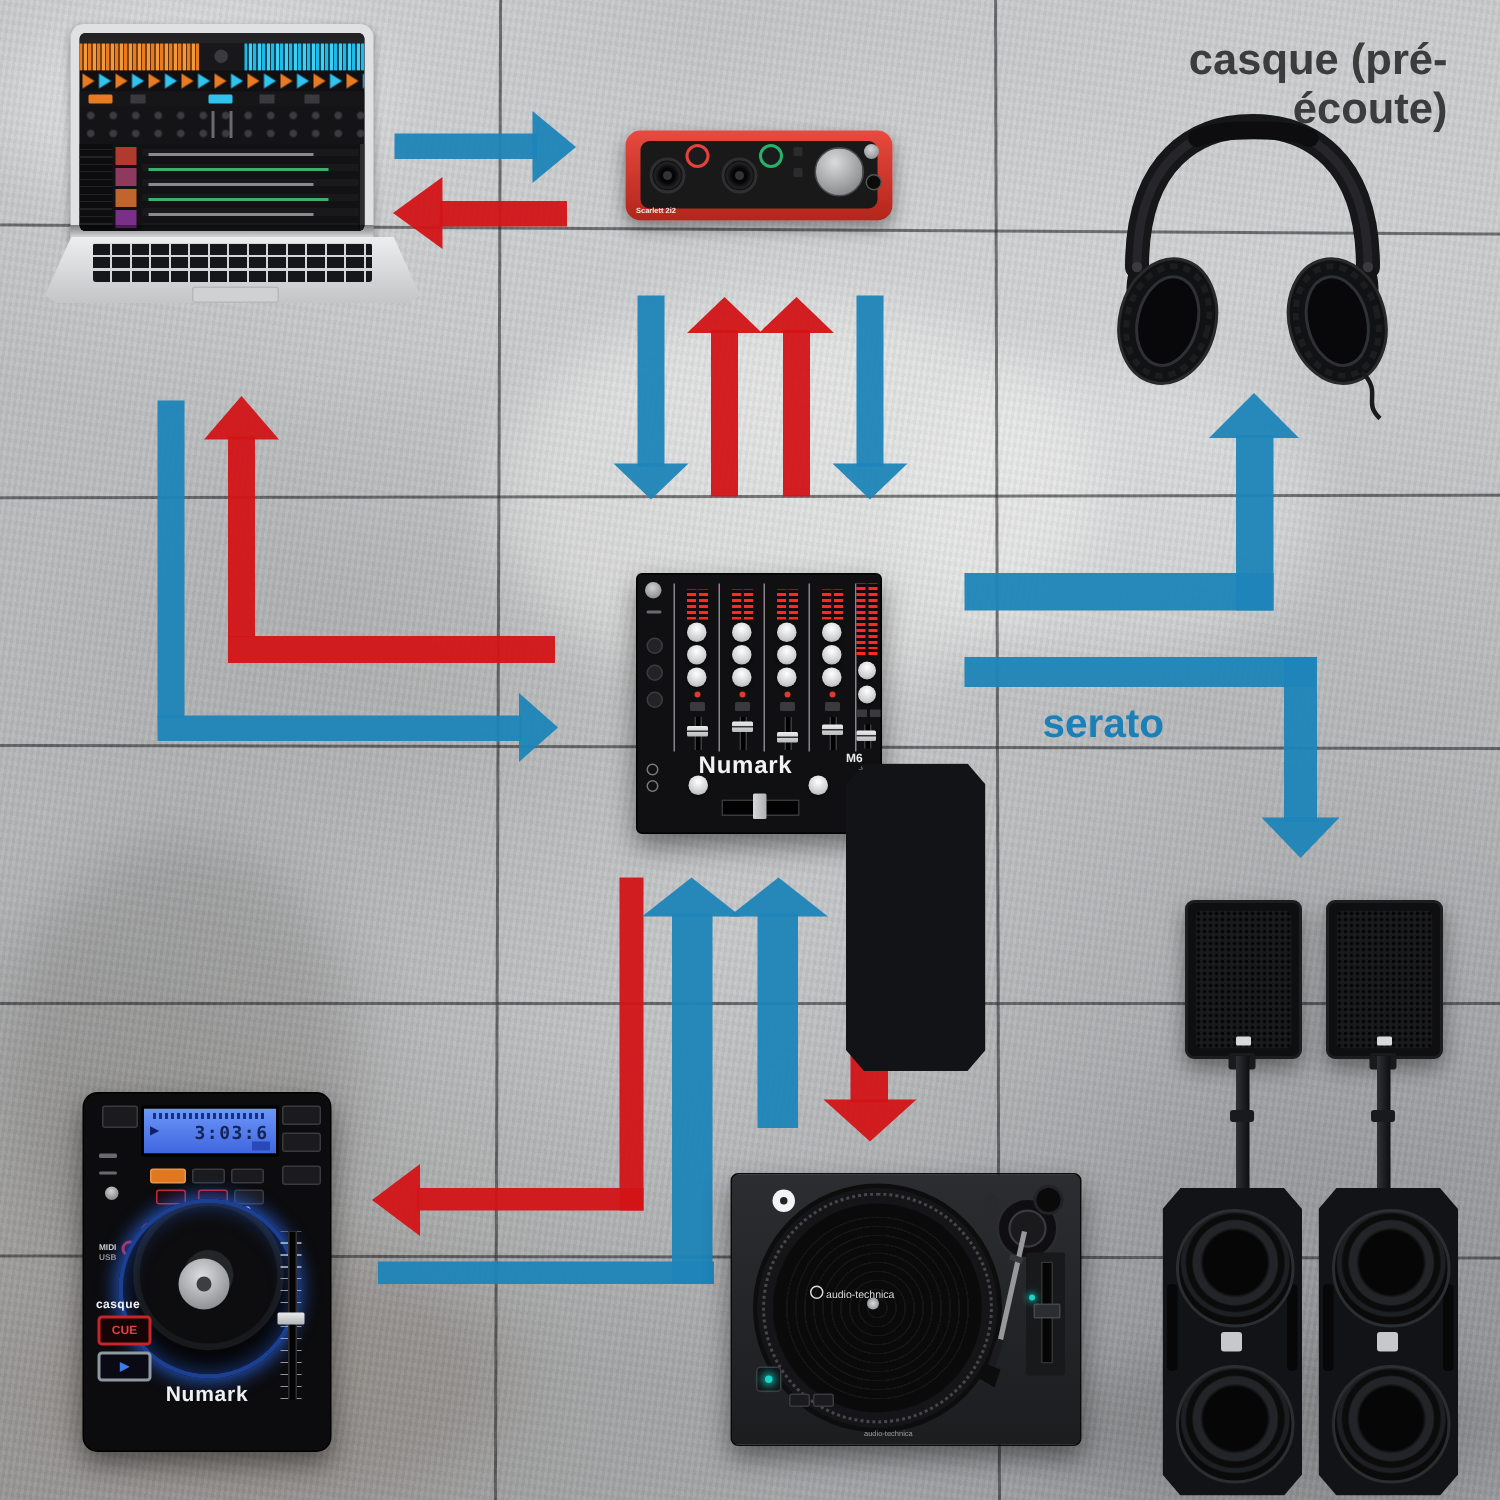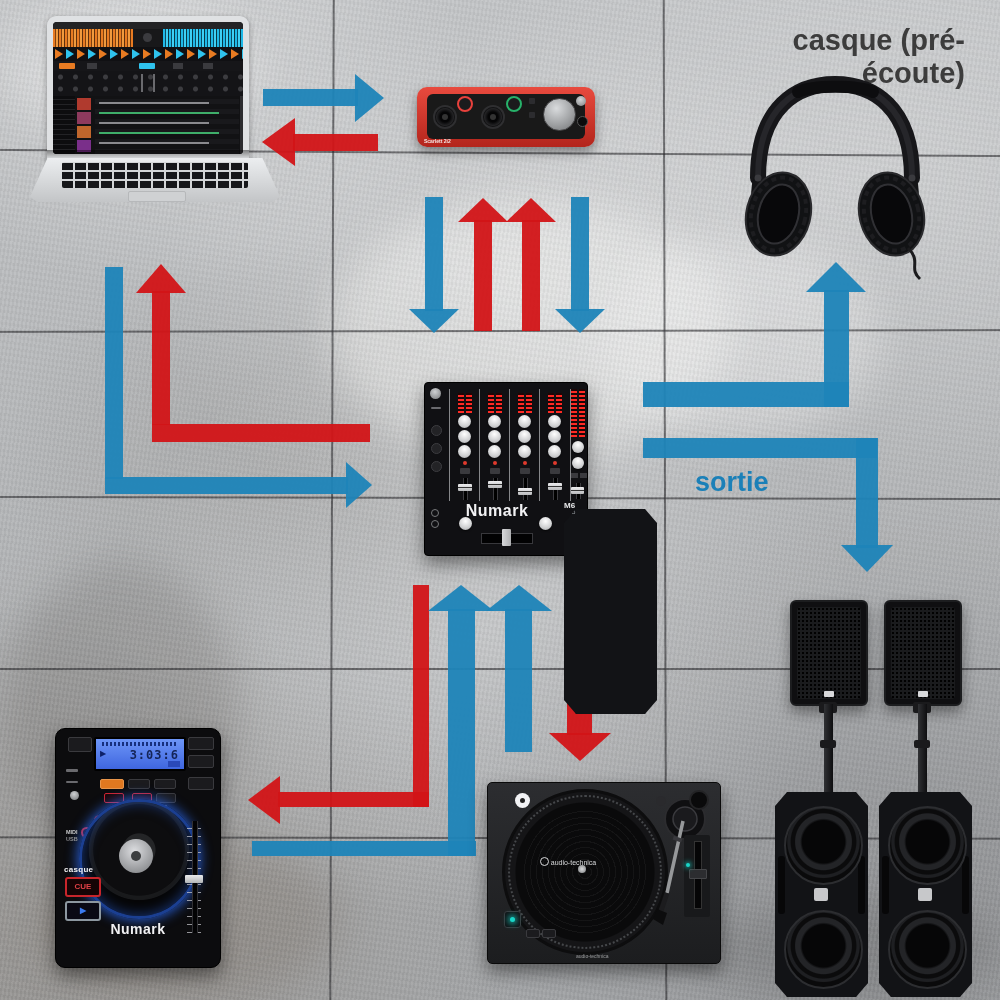--- a/index.html
+++ b/index.html
@@ -189,21 +189,21 @@
   <div class="bar blue" style="left:252px;top:841px;width:224px;height:15px;"></div>
   <div class="bar blue" style="left:448px;top:609px;width:27px;height:247px;"></div>
   <div class="head" style="left:428px;top:585px;border-width:0 33px 26px 33px;border-bottom-color:#1e84b8;"></div>
 
   <div class="bar blue" style="left:505px;top:609px;width:27px;height:143px;"></div>
   <div class="head" style="left:486px;top:585px;border-width:0 33px 26px 33px;border-bottom-color:#1e84b8;"></div>
   <div class="bar red" style="left:567px;top:585px;width:25px;height:150px;"></div>
   <div class="head" style="left:549px;top:733px;border-width:28px 31px 0 31px;border-top-color:#d21417;"></div>
 
   <div class="caption" style="left:700px;top:24px;width:265px;text-align:right;font-size:29px;">casque (pré-écoute)</div>
-  <div class="caption" style="left:695px;top:467px;font-size:27px;color:#1b80b8;">sortie</div>
+  <div class="caption" style="left:695px;top:467px;font-size:27px;color:#1b80b8;">serato</div>
 
   <div>
     <div class="lap-screen"></div>
     <div class="lap-display">
       <div class="d" style="left:0;top:0;width:100%;height:7px;background:#232325;"></div>
       <div class="d" style="left:0;top:7px;width:42%;height:18px;background:repeating-linear-gradient(90deg,#e87b22 0 2px,#80400f 2px 3px,#f09a3e 3px 5px,#5f2f0c 5px 6px);"></div>
       <div class="d" style="left:42%;top:7px;width:16%;height:18px;background:#18181a;">
         <div class="d" style="left:10px;top:4px;width:9px;height:9px;border-radius:50%;background:#3b3b3f;"></div>
       </div>
       <div class="d" style="left:58%;top:7px;width:42%;height:18px;background:repeating-linear-gradient(90deg,#1fb9e8 0 2px,#0b4a63 2px 3px,#3ed0f4 3px 5px,#083746 5px 6px);"></div>

